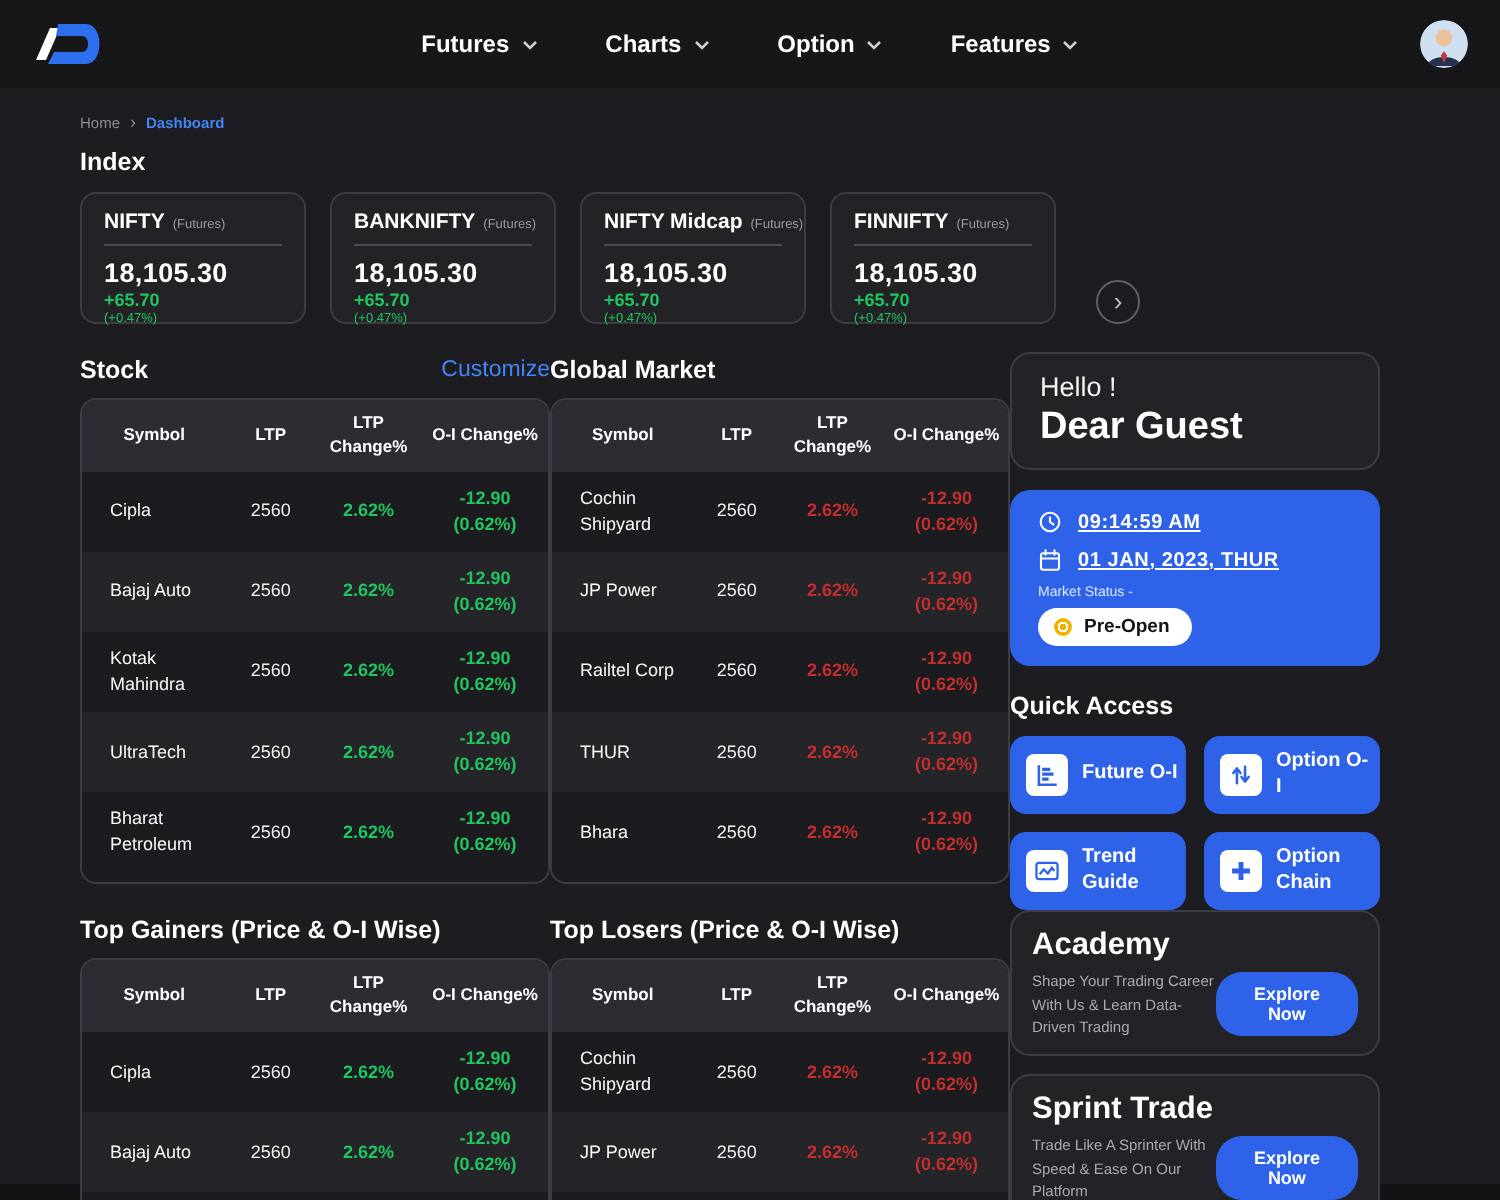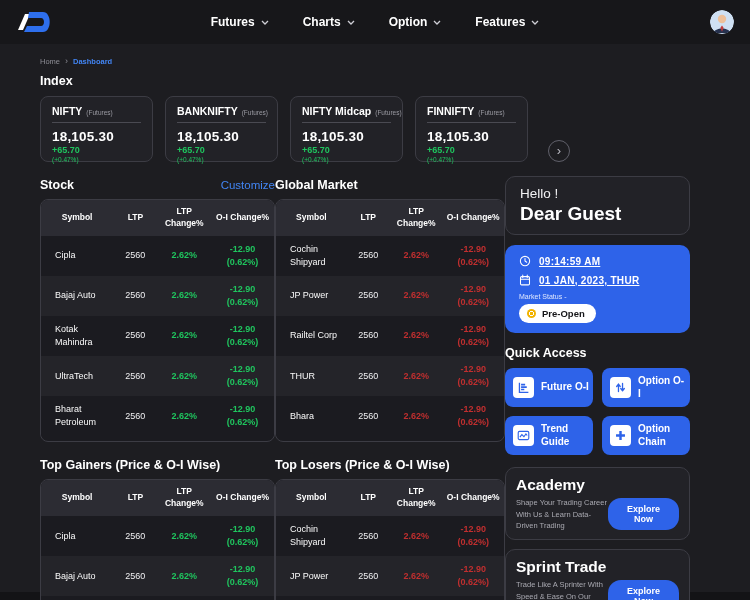--- a/index.html
+++ b/index.html
@@ -58,21 +58,21 @@
   .greet{background:var(--card);border:1px solid var(--border);border-radius:10px;padding:9px 14px;margin-bottom:10px;}
   .greet-l1{color:#f2f2f4;font-size:13.5px;}
   .greet-l2{color:#fff;font-size:19px;font-weight:bold;margin-top:2px;}
   .mkt{background:var(--accent);border-radius:10px;padding:10px 14px 10px 14px;margin-bottom:13px;}
   .mkt-row{display:flex;align-items:center;gap:8px;color:#fff;font-size:10px;font-weight:bold;letter-spacing:.3px;margin-bottom:7px;text-decoration:underline;}
   .mkt-label{color:#dfe7ff;font-size:7px;margin-bottom:4px;}
   .pill{display:inline-flex;align-items:center;gap:6px;background:#fff;border-radius:12px;padding:4px 11px 4px 8px;}
   .pill-dot{width:9px;height:9px;border-radius:50%;background:radial-gradient(circle,var(--dot) 0 1.5px,#fff 1.6px 2.6px,var(--dot) 2.7px 4.5px);}
   .pill-txt{color:#151518;font-size:9.5px;font-weight:bold;}
   .qa-title{color:#fff;font-size:12.5px;font-weight:bold;margin:2px 0 8px 0;}
-  .qa-grid{display:grid;grid-template-columns:1fr 1fr;gap:9px;margin-bottom:12px;}
+  .qa-grid{display:grid;grid-template-columns:1fr 1fr;gap:9px;}
   .qa-btn{background:var(--accent);border-radius:8px;height:39px;display:flex;align-items:center;gap:7px;padding:0 0 0 8px;cursor:pointer;}
   .qa-ico{width:21px;height:21px;background:#fff;border-radius:4px;display:flex;align-items:center;justify-content:center;flex:0 0 21px;}
   .qa-label{color:#fff;font-size:10px;font-weight:bold;line-height:1.25;max-width:48px;}
   .promo{background:var(--card);border:1px solid var(--border);border-radius:10px;padding:8px 10px 7px 10px;margin-bottom:9px;}
   .promo-title{color:#fff;font-size:15.5px;font-weight:bold;margin-bottom:3px;}
   .promo-row{display:flex;align-items:center;}
   .promo-desc{color:#a9a9b1;font-size:7.5px;line-height:1.55;width:102px;}
   .promo-btn{background:var(--accent);color:#fff;font-size:9px;font-weight:bold;border:none;border-radius:13px;padding:6px 11px;cursor:pointer;margin-left:auto;}
 </style>
 </head>

